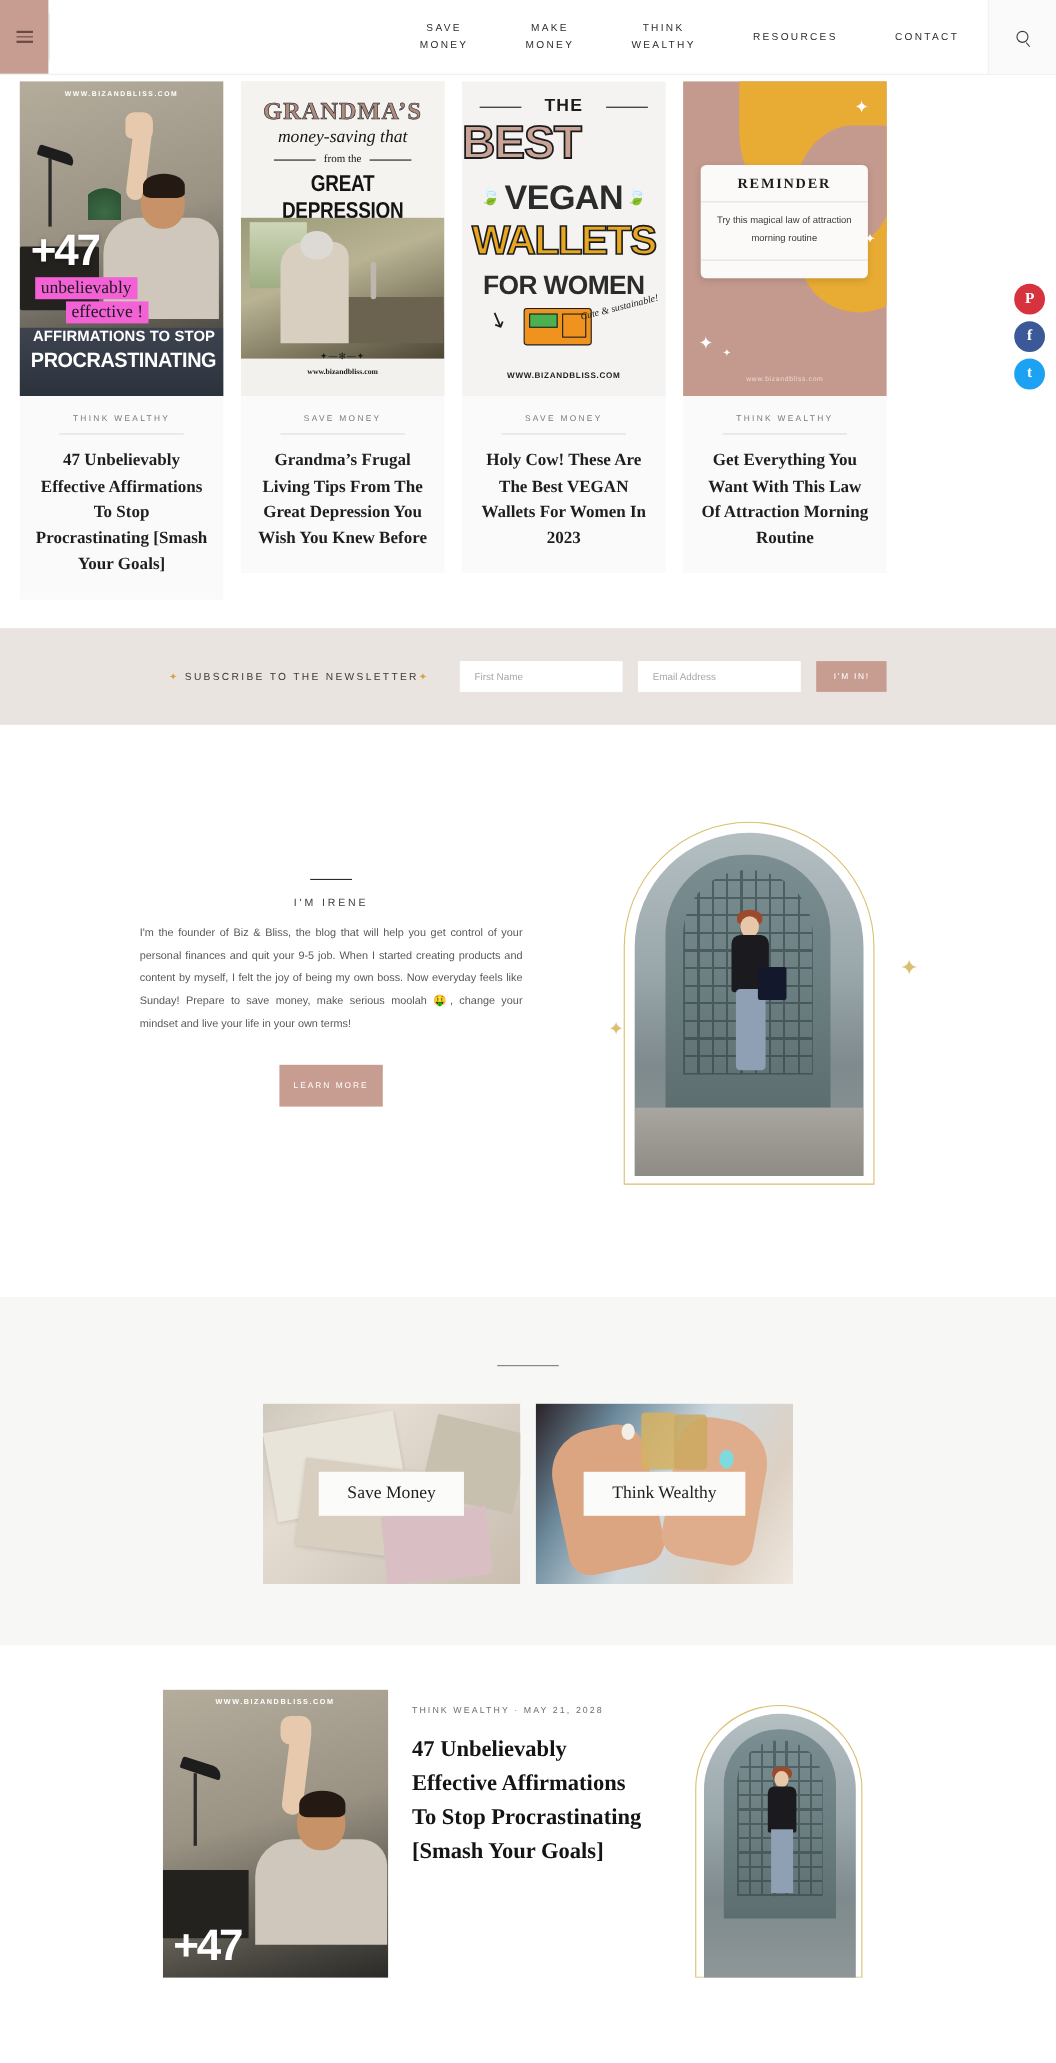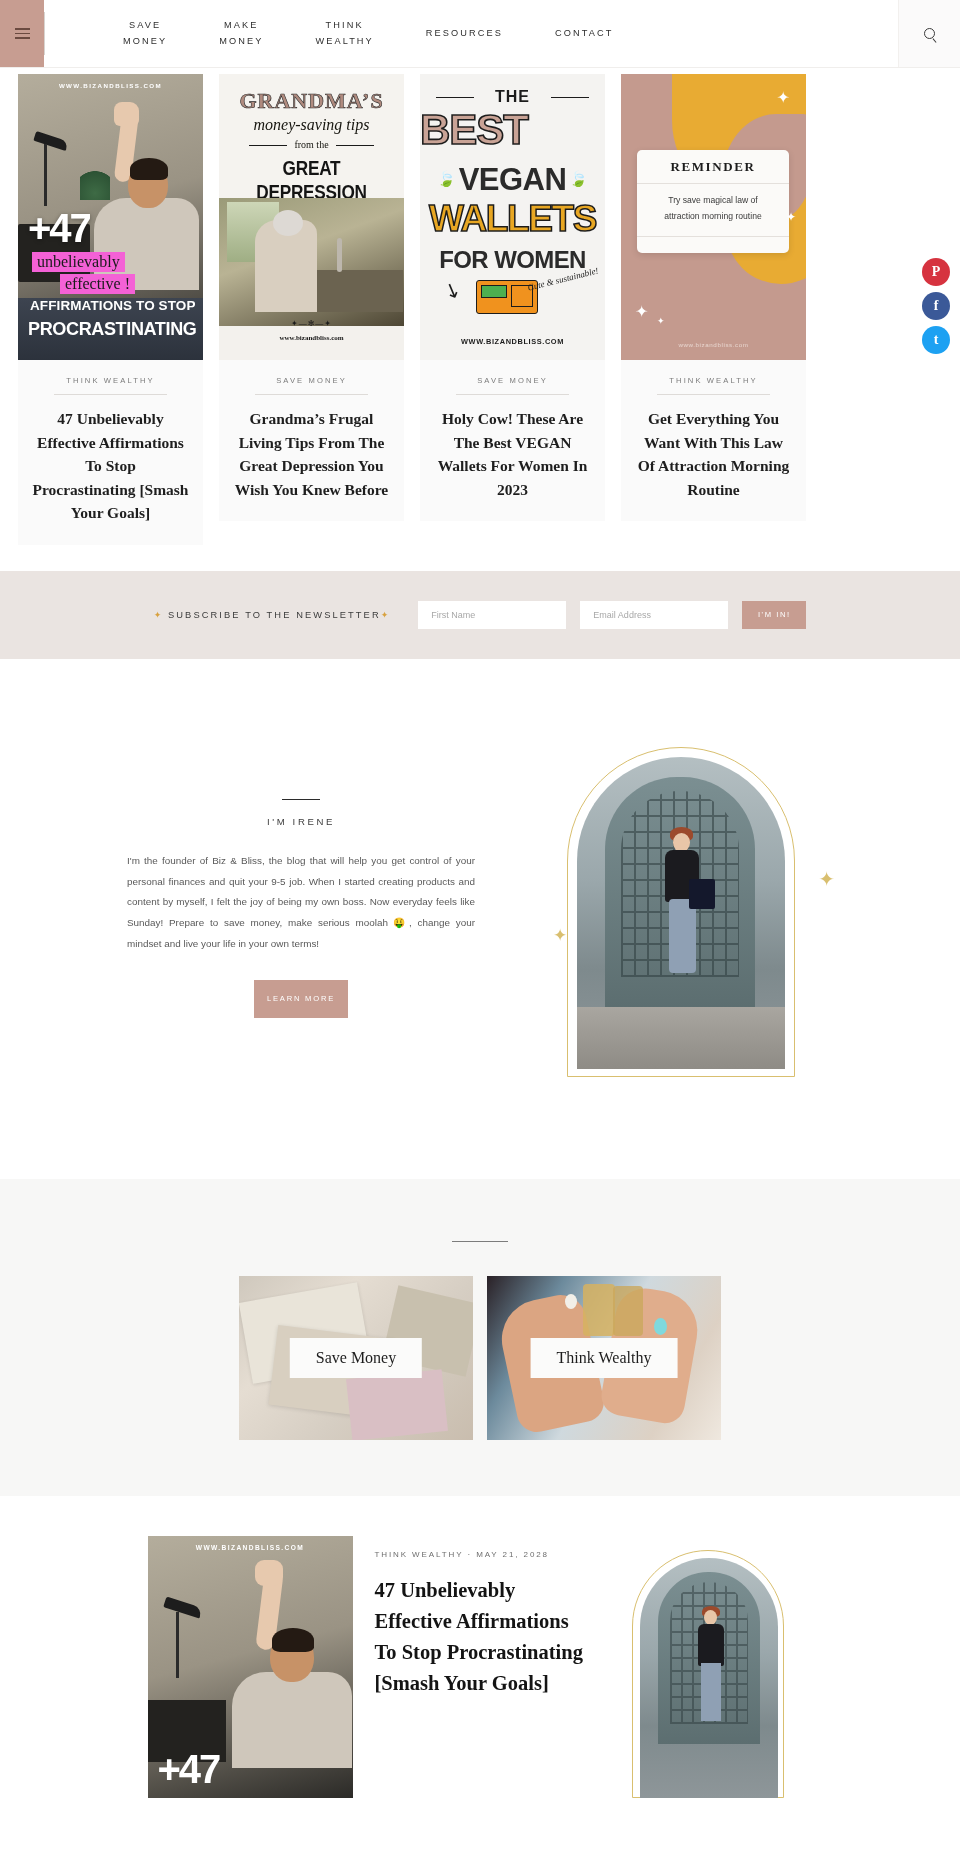--- a/index.html
+++ b/index.html
@@ -53,20 +53,21 @@
     background: #d8d4d0;
     margin: 12px 0;
     flex: 0 0 1px;
   }
   .nav {
     flex: 1;
     display: flex;
     align-items: center;
     padding-left: 52px;
     gap: 0;
+    justify-content: flex-end;
   }
   .nav-item {
     font-size: 9.2px;
     letter-spacing: 2.1px;
     color: #2e2e2e;
     text-align: center;
     line-height: 1.65;
     padding: 0 26px;
     cursor: pointer;
     white-space: pre-line;
@@ -342,21 +343,21 @@
     font-size: 23px;
     color: #141414;
   }
   .hey-emoji { font-style: normal; font-size: 15px; }
   .hey-rule { width: 38px; height: 1.4px; background: #2b2b2b; margin: 14px auto 16px; }
   .im-irene {
     text-align: center;
     font-size: 9.6px;
     letter-spacing: 2.6px;
     color: #3c3c3c;
-    margin-bottom: 24px;
+    margin-bottom: 12px;
   }
   .about-body {
     font-size: 9.9px;
     line-height: 2.08;
     color: #595959;
     text-align: justify;
     padding: 0 6px;
   }
   .learn-more {
     display: block;
@@ -559,21 +560,21 @@
       <div class="fcat">THINK WEALTHY</div>
       <div class="fcat-rule"></div>
       <h2 class="ftitle">47 Unbelievably Effective Affirmations To Stop Procrastinating [Smash Your Goals]</h2>
     </div>
   </article>
 
   <article class="fcard">
     <div class="fthumb pin2">
       <div class="top"></div>
       <div class="g1">GRANDMA’S</div>
-      <div class="g2">money-saving tips</div>
+      <div class="g2">money-saving that</div>
       <div class="g3rule" style="left:30px;"></div>
       <div class="g3">from the</div>
       <div class="g3rule" style="right:30px;"></div>
       <div class="g4">GREAT DEPRESSION</div>
       <div class="photo">
         <div class="gwin"></div>
         <div class="gsink"></div>
         <div class="gtap"></div>
         <div class="gbody"></div>
         <div class="ghair"></div>
@@ -615,21 +616,21 @@
   </article>
 
   <article class="fcard">
     <div class="fthumb pin4">
       <div class="blobY"></div>
       <div class="blobY2"></div>
       <div class="blobP"></div>
       <div class="star1">✦</div>
       <div class="card">
         <div class="card-h">REMINDER</div>
-        <div class="card-b">Try save magical law of attraction morning routine</div>
+        <div class="card-b">Try this magical law of attraction morning routine</div>
         <div class="card-f"></div>
       </div>
       <div class="star2">✦</div>
       <div class="star3">✦</div>
       <div class="star4">✦</div>
       <div class="purl">www.bizandbliss.com</div>
     </div>
     <div class="fmeta">
       <div class="fcat">THINK WEALTHY</div>
       <div class="fcat-rule"></div>

